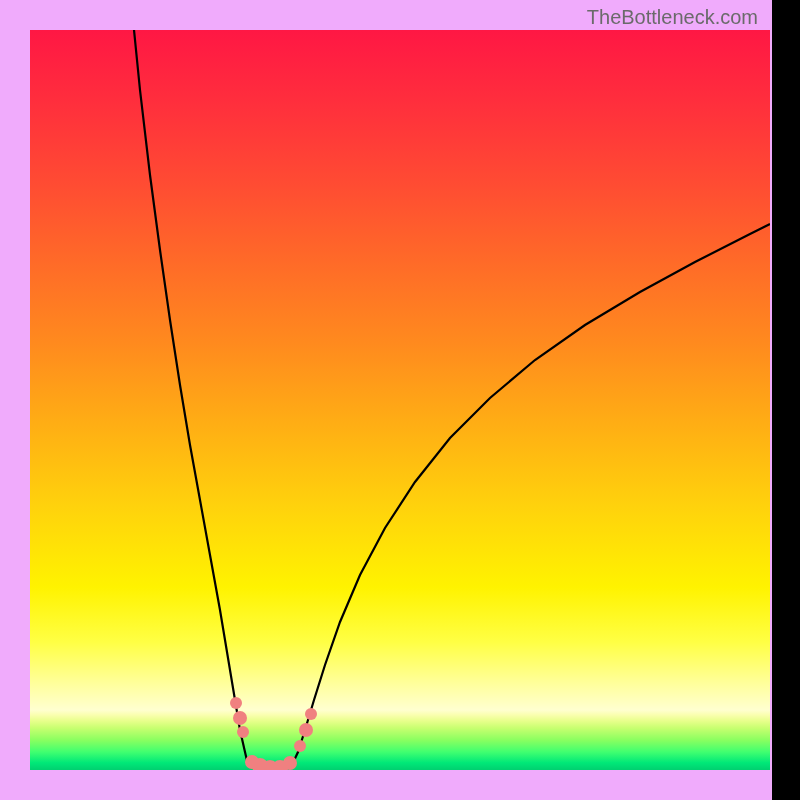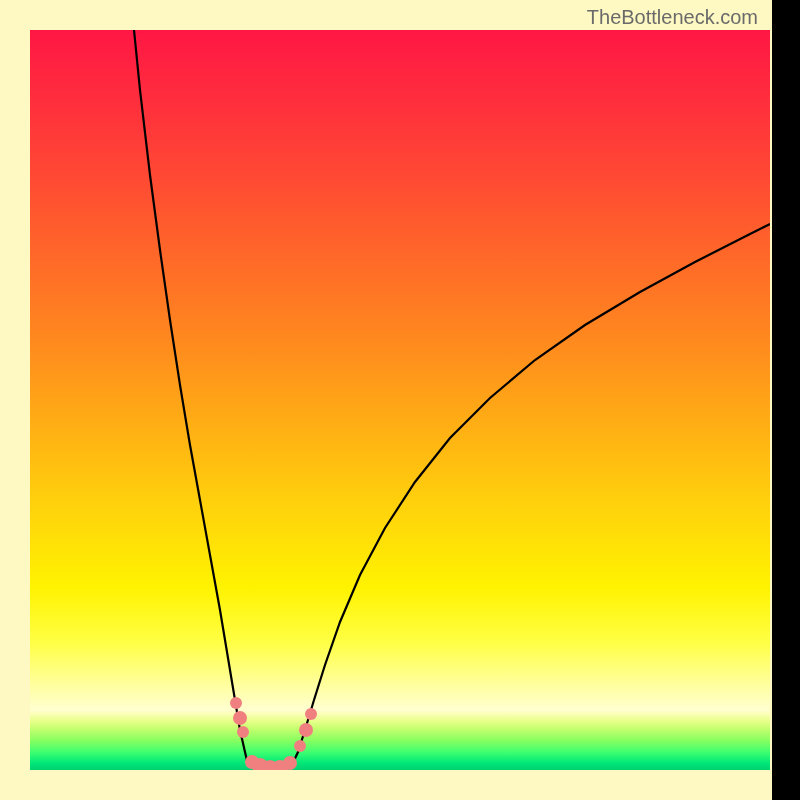--- a/index.html
+++ b/index.html
@@ -8,21 +8,21 @@
     height: 800px;
     background: #000;
     position: relative;
     font-family: Arial, sans-serif;
     overflow: hidden;
   }
   .outer {
     position: absolute;
     top: 0; left: 0;
     width: 772px; height: 800px;
-    background: #fef9c3;
+    background: #f0abfc;
   }
   .watermark {
     position: absolute;
     top: 6px;
     right: 14px;
     color: #6a6a6a;
     font-size: 20px;
     font-weight: 500;
     z-index: 10;
   }

